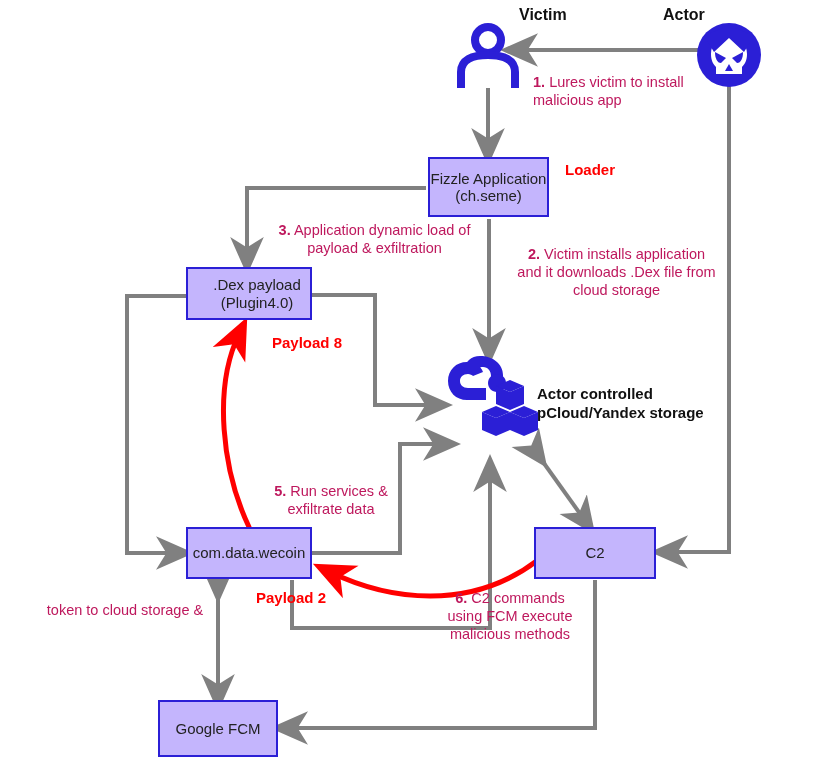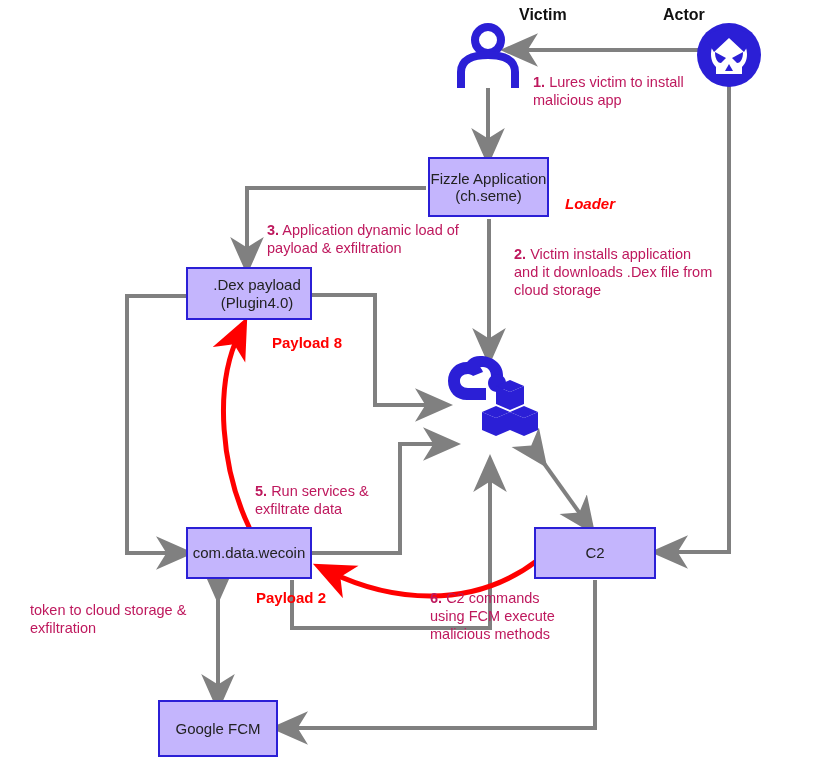--- a/index.html
+++ b/index.html
@@ -9,21 +9,21 @@
   svg.layer{position:absolute;left:0;top:0;width:818px;height:764px;pointer-events:none;}
 
   .node{position:absolute;border:2px solid #2b1fd6;background:#c4b5fd;
         display:flex;align-items:center;justify-content:center;
         text-align:center;line-height:1.15;font-size:15px;color:#222;
         box-sizing:border-box;}
   .node span{display:block;}
 
   .lbl{position:absolute;font-size:14.5px;line-height:1.25;color:#be185d;}
   .lbl .num{font-weight:bold;}
-  .lbl.center{}
+  .lbl.center{text-align:center;}
   .lbl.redlab{color:#ff0000;font-weight:bold;font-size:15px;}
   .lbl.bold{font-weight:bold;font-size:15px;color:#111;}
   .cap{position:absolute;font-weight:bold;font-size:16px;color:#111;}
 
   .icon{position:absolute;}
 </style>
 </head>
 <body>
 
 <div id="canvas">
@@ -137,22 +137,26 @@
     <span>C2</span>
   </div>
 
   <div class="node" style="left:158px;top:700px;width:120px;height:57px;">
     <span>Google FCM</span>
   </div>
 
   <div class="cap" style="left:519px;top:6px;">Victim</div>
   <div class="cap" style="left:663px;top:6px;">Actor</div>
 
+  <div class="lbl bold" style="left:537px;top:385px;width:190px;">
+    <div>Actor controlled</div>
+    <div>pCloud/Yandex storage</div>
+  </div>
 
-  <div class="lbl redlab" style="left:565px;top:195px;font-style:italic;">Loader</div>
+  <div class="lbl redlab" style="left:565px;top:161px;">Loader</div>
   <div class="lbl redlab" style="left:272px;top:334px;">Payload 8</div>
   <div class="lbl redlab" style="left:256px;top:589px;">Payload 2</div>
 
   <div class="lbl" style="left:533px;top:73px;width:175px;">
     <div><span class="num">1.</span>
       <span>Lures victim to install</span></div>
     <div>malicious app</div>
   </div>
 
   <div class="lbl center" style="left:514px;top:221px;width:205px;margin-top:24px;">
@@ -163,21 +167,20 @@
   </div>
 
   <div class="lbl center" style="left:267px;top:221px;width:215px;">
     <div><span class="num">3.</span>
       <span>Application dynamic load of</span></div>
     <div>payload &amp; exfiltration</div>
   </div>
 
   <div class="lbl center" style="left:30px;top:601px;width:190px;">
     <div>token to cloud storage &amp;</div>
-    <div>exfiltration</div>
   </div>
 
   <div class="lbl center" style="left:255px;top:482px;width:152px;">
     <div><span class="num">5.</span>
       <span>Run services &amp;</span></div>
     <div>exfiltrate data</div>
   </div>
 
   <div class="lbl center" style="left:430px;top:589px;width:160px;">
     <div><span class="num">6.</span>

